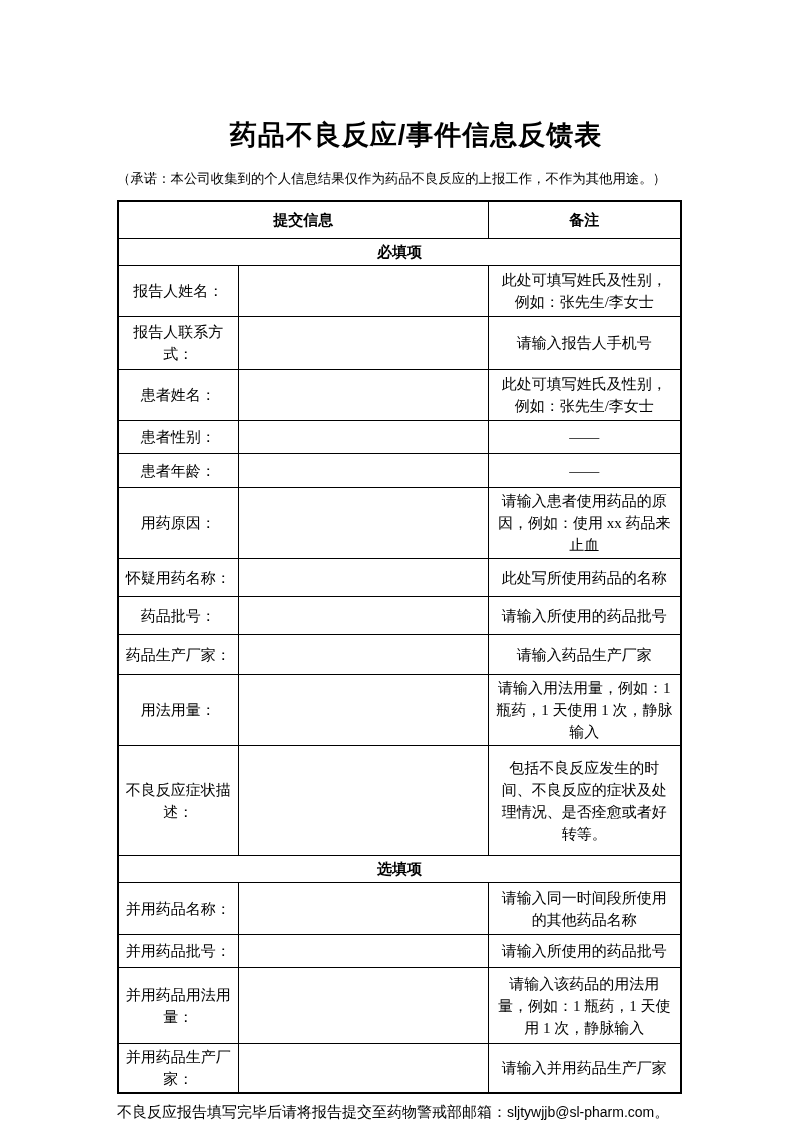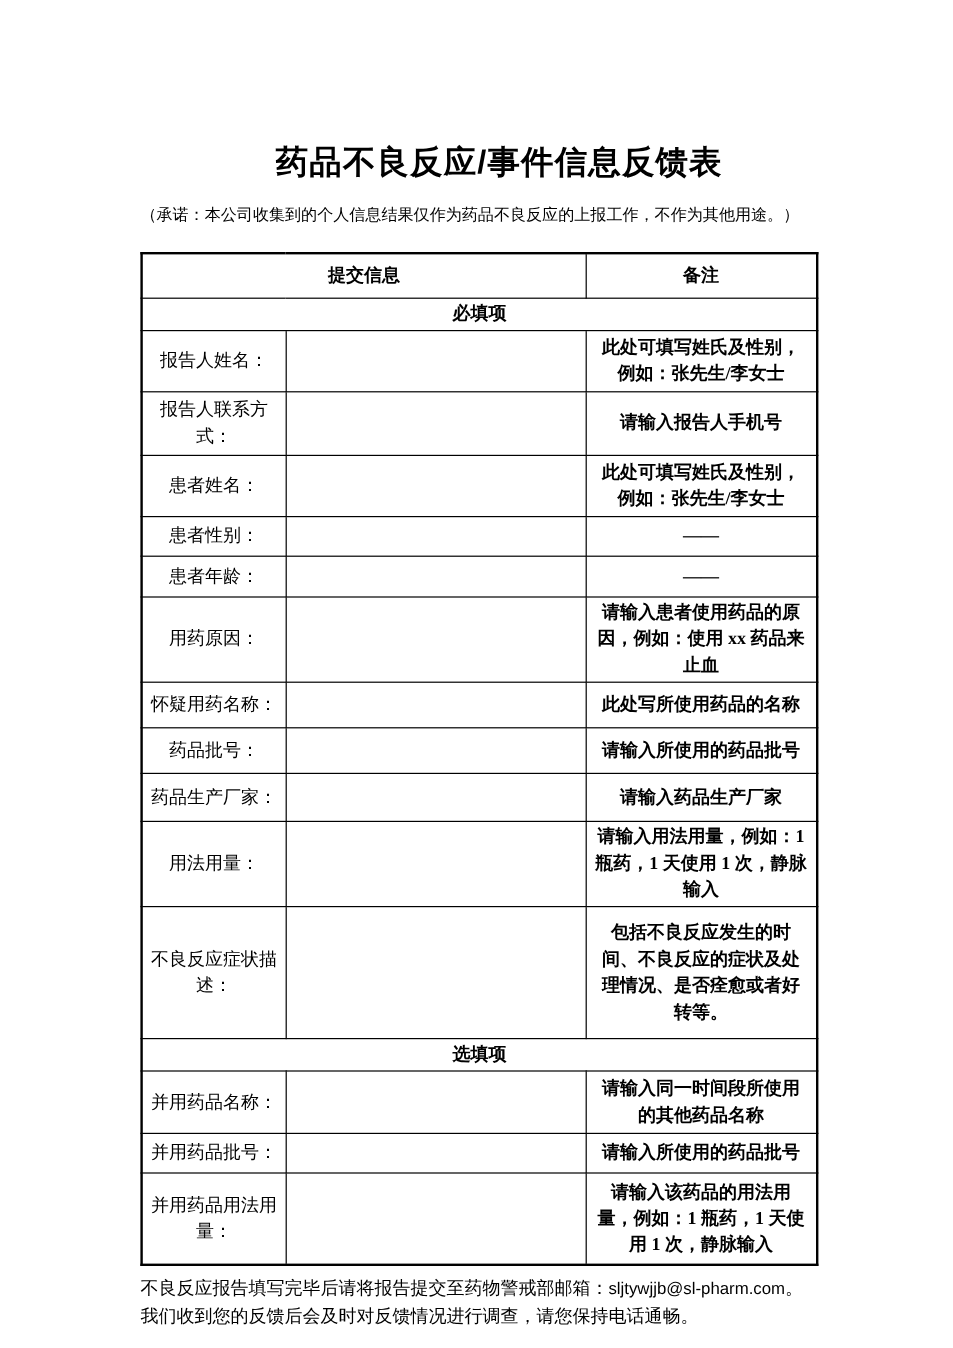--- a/index.html
+++ b/index.html
@@ -16,21 +16,21 @@
   .doc-title {
     margin:0;
     text-align:center;
     font-family:"Liberation Sans","DejaVu Sans",sans-serif;
     font-size:27px;
     font-weight:bold;
     letter-spacing:1px;
     line-height:34px;
   }
   .disclaimer {
-    margin:18px 0 22px 0;
+    margin:18px 0 12px 0;
     font-size:13.4px;
     line-height:18px;
     white-space:nowrap;
   }
   table.form-table {
     border-collapse:collapse;
     table-layout:fixed;
     width:563px;
     border:2px solid #000;
   }
@@ -47,21 +47,21 @@
     font-family:"Liberation Sans","DejaVu Sans",sans-serif;
     font-weight:bold;
     font-size:16px;
   }
   td.section-header {
     font-family:"Liberation Sans","DejaVu Sans",sans-serif;
     font-weight:bold;
     font-size:15px;
     line-height:20px;
   }
-  td.field-note { font-size:14px; padding:2px 5px;font-weight:bold; }
+  td.field-note { font-size:14px; padding:2px 5px; }
   
   .rh32 td { height:32px; }
   .rh24 td { height:20px; }
   .rh28 td { height:28px; }
   .rh29 td { height:29px; }
   .rh33 td { height:33px; }
   .rh35 td { height:35px; }
   .rh41 td { height:41px; }
   .rh44 td { height:44px; }
   .rh46 td { height:46px; }
@@ -190,18 +190,23 @@
       <td class="field-value"></td>
       <td class="field-note">请输入所使用的药品批号</td>
     </tr>
 
     <tr class="rh71">
       <td class="field-label">并用药品用法用量：</td>
       <td class="field-value"></td>
       <td class="field-note">请输入该药品的用法用量，例如：1 瓶药，1 天使用 1 次，静脉输入</td>
     </tr>
 
+    <tr class="rh44">
+      <td class="field-label">并用药品生产厂家：</td>
+      <td class="field-value"></td>
+      <td class="field-note">请输入并用药品生产厂家</td>
+    </tr>
   </tbody>
     </table>
 
   <p class="footer-note"><span>不良反应报告填写完毕后请将报告提交至药物警戒部邮箱：</span><span class="footer-email">sljtywjjb@sl-pharm.com</span><span>。我们收到您的反馈后会及时对反馈情况进行调查，请您保持电话通畅。</span></p>
 
 </div>
 
 </body></html>

